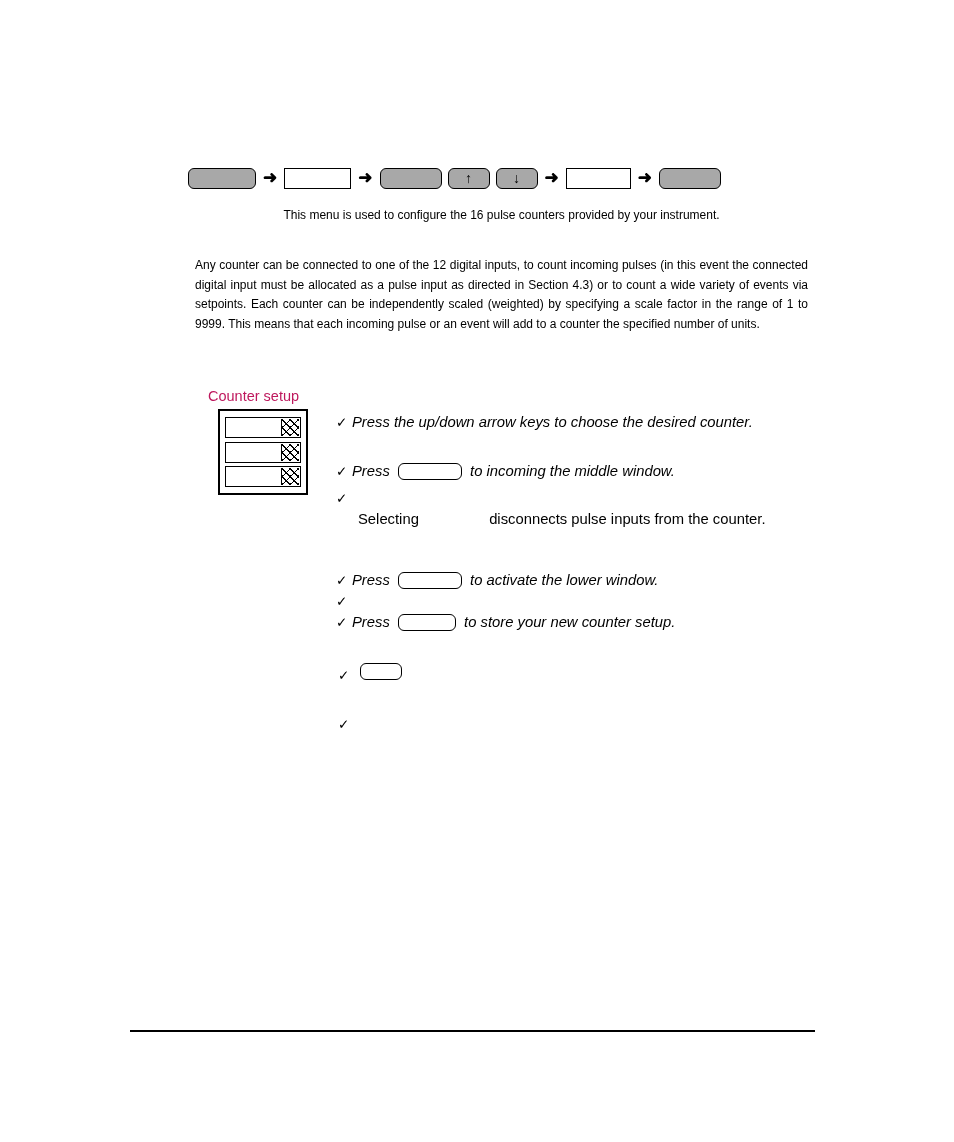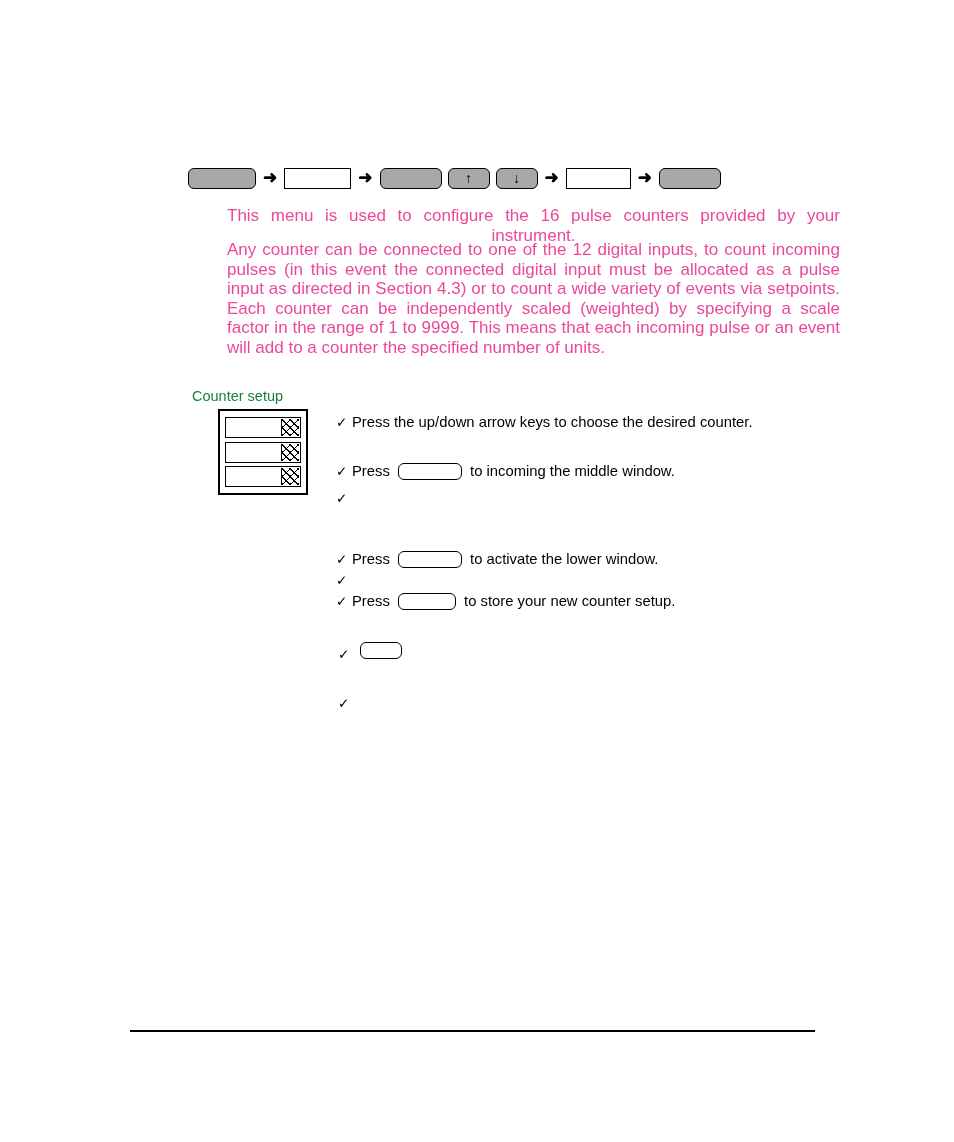--- a/index.html
+++ b/index.html
@@ -67,47 +67,46 @@
   }
   .w-k1 { width: 68px; }
   .w-k2 { width: 67px; }
   .w-k3 { width: 62px; }
   .w-k6 { width: 65px; }
   .w-k7 { width: 62px; }
 
   
   .para {
     position: absolute;
-    font-size: 17px;
+    font-size: 12px;
     line-height: 19.5px;
     text-align: justify;
-    color: #ec4899;
-    margin-left: 32px;
+    color: #000000;
   }
   #intro-para {
     left: 195px;
     top: 206px;
     width: 613px;
     text-align: justify;
     text-align-last: center;
   }
   #detail-para {
     left: 195px;
-    top: 240px;
+    top: 256px;
     width: 613px;
   }
 
   
   .fig-label {
     position: absolute;
-    left: 192px;
+    left: 208px;
     top: 388px;
     font-size: 14.5px;
     line-height: 17px;
-    color: #15803d;
+    color: #be185d;
     white-space: nowrap;
   }
   .counter-box {
     position: absolute;
     left: 218px;
     top: 409px;
     width: 90px;
     height: 86px;
     box-sizing: border-box;
     border: 2px solid #000;
@@ -158,20 +157,21 @@
     width: 16px;
     flex: 0 0 16px;
     font-size: 13.5px;
     line-height: 21px;
   }
   .bullet .btext {
     display: flex;
     align-items: center;
     flex-wrap: nowrap;
     line-height: 21px;
+    font-style: italic;
   }
   .bullet .btext span.t { white-space: pre; }
   .inline-key {
     display: inline-block;
     box-sizing: border-box;
     height: 17px;
     border: 1.5px solid #000;
     border-radius: 6px;
     background: #fff;
     vertical-align: middle;
@@ -260,20 +260,25 @@
       <span class="t"> to incoming the middle window.</span>
     </span>
   </div>
 
   <div class="sp-2"></div>
 
   <div class="bullet">
     <span class="check">✓</span>
   </div>
 
+  <div class="indent-line">
+    <span class="t">Selecting</span>
+    <span class="gap-img"></span>
+    <span class="t">disconnects pulse inputs from the counter.</span>
+  </div>
 
   <div class="sp-3"></div>
 
   <div class="bullet">
     <span class="check">✓</span>
     <span class="btext">
       <span class="t">Press </span>
       <span class="inline-key ik-w64"></span>
       <span class="t"> to activate the lower window.</span>
     </span>

